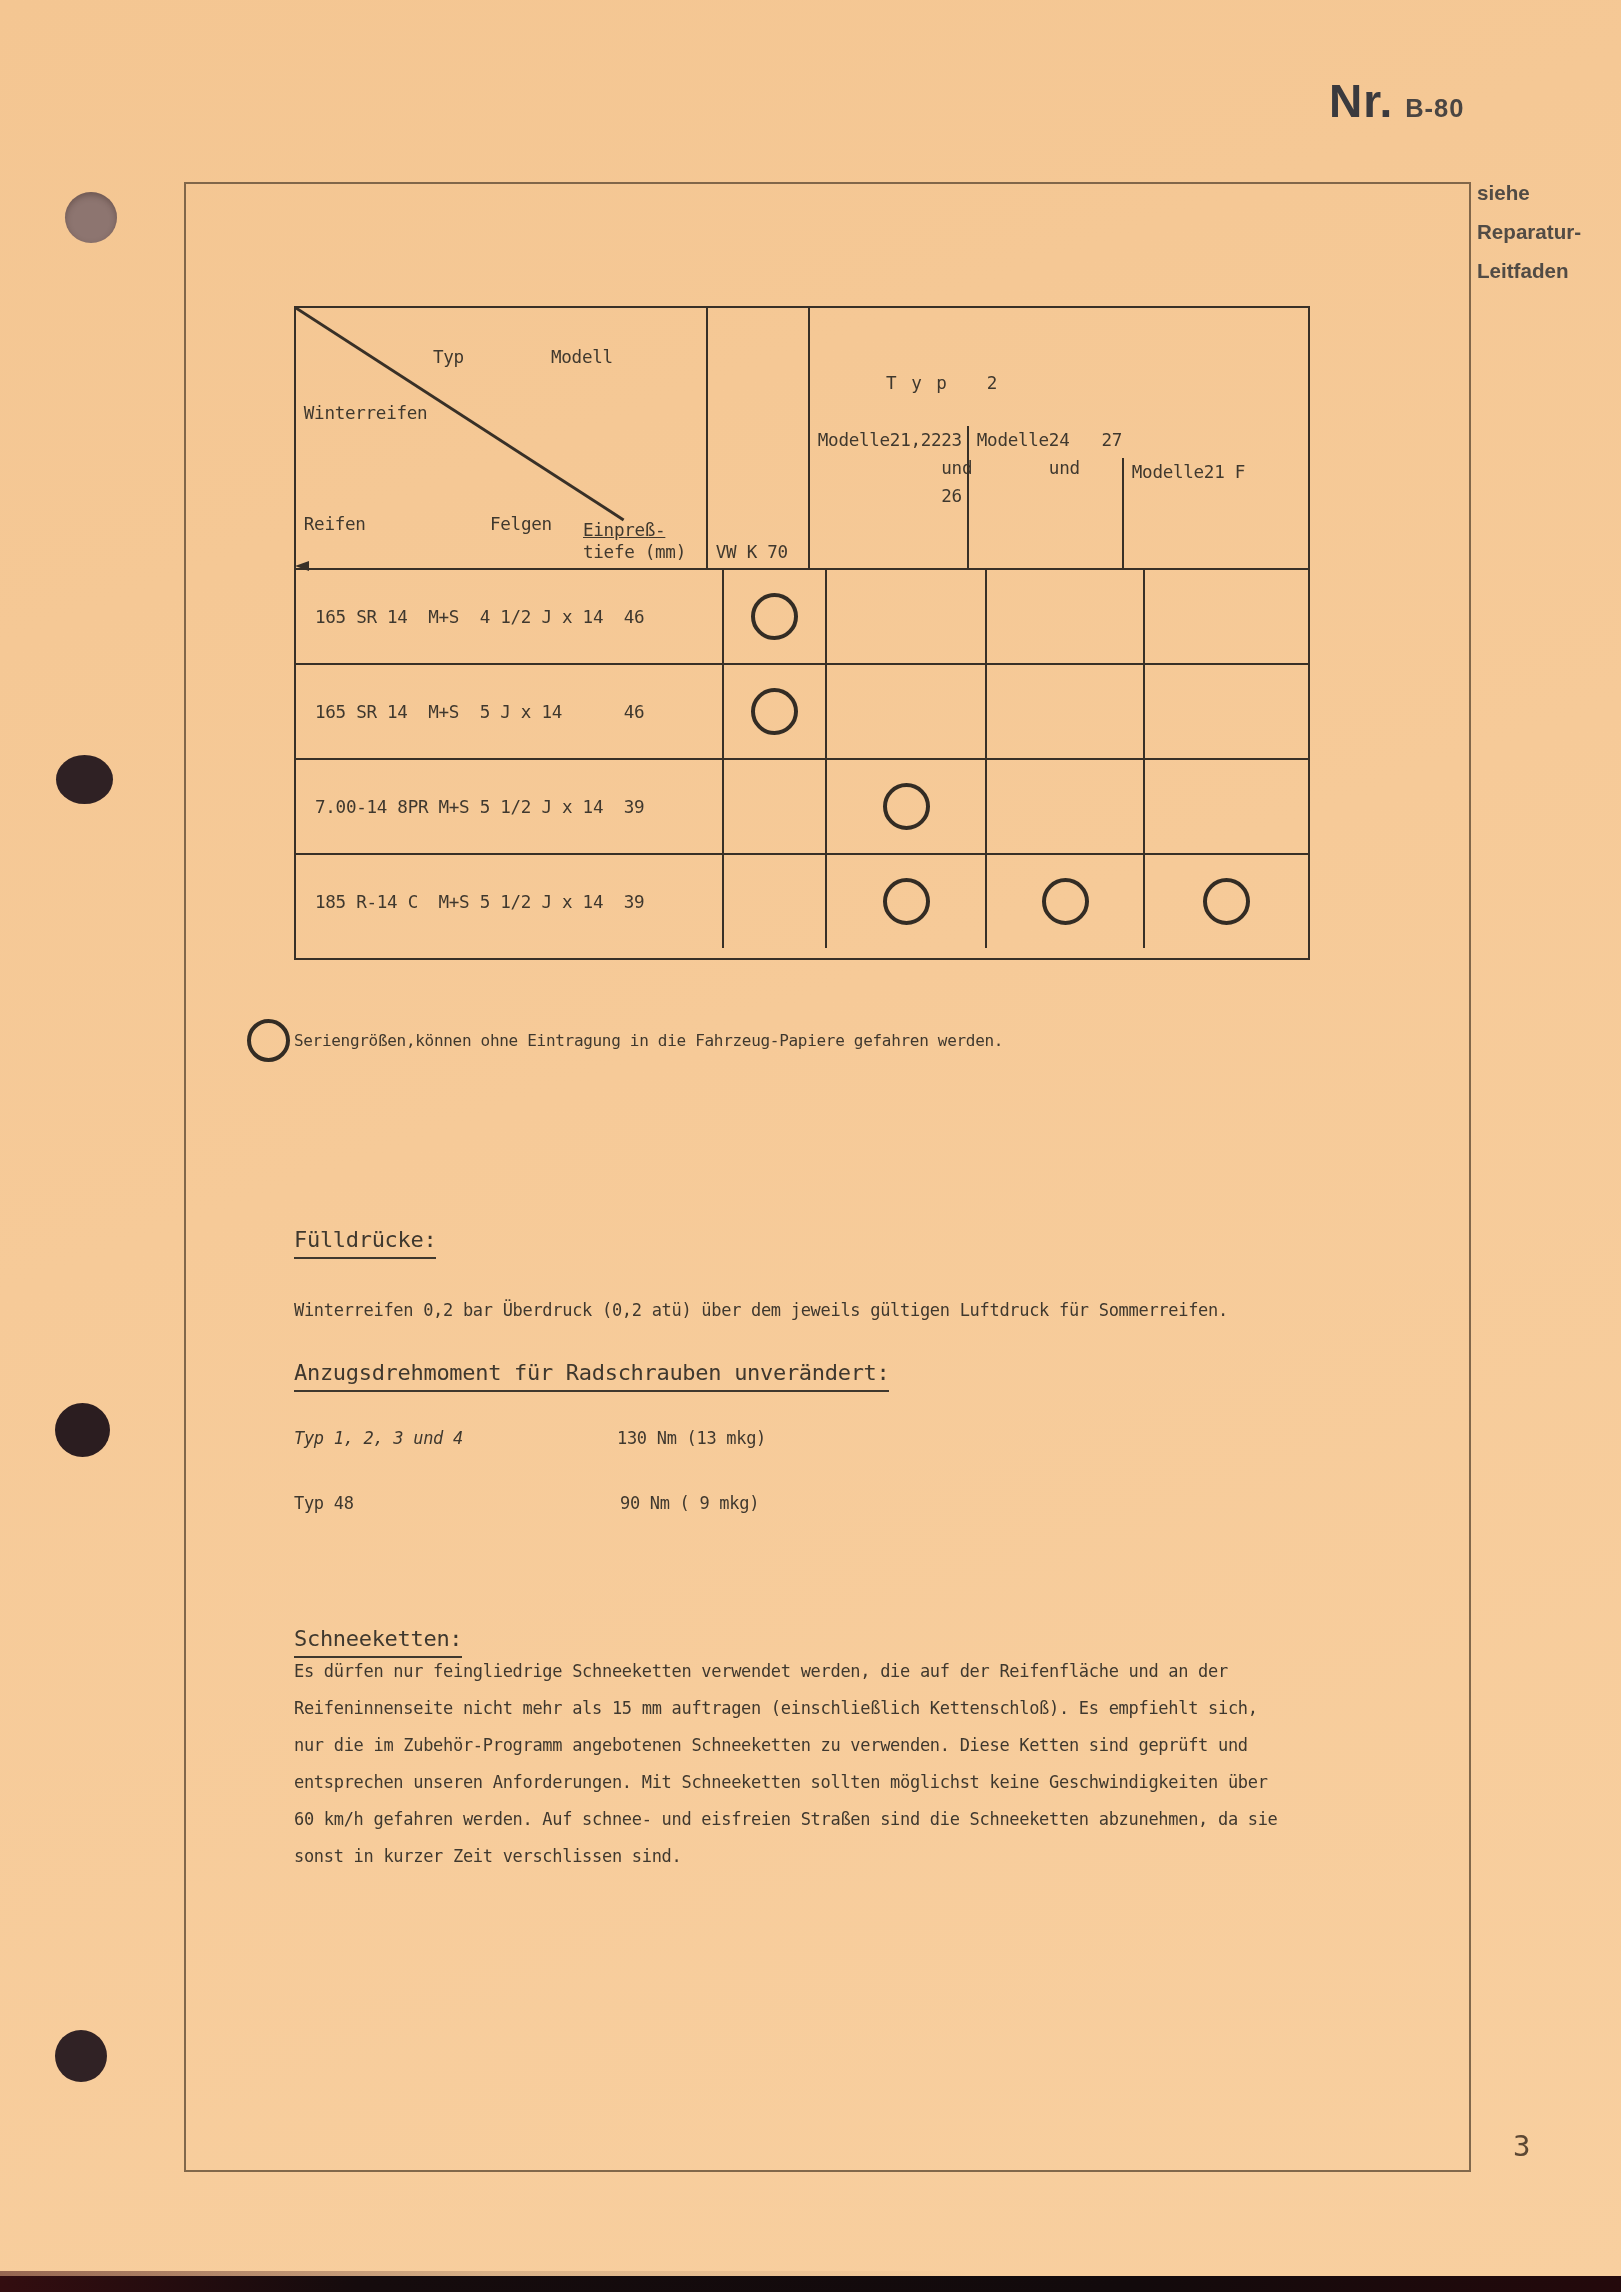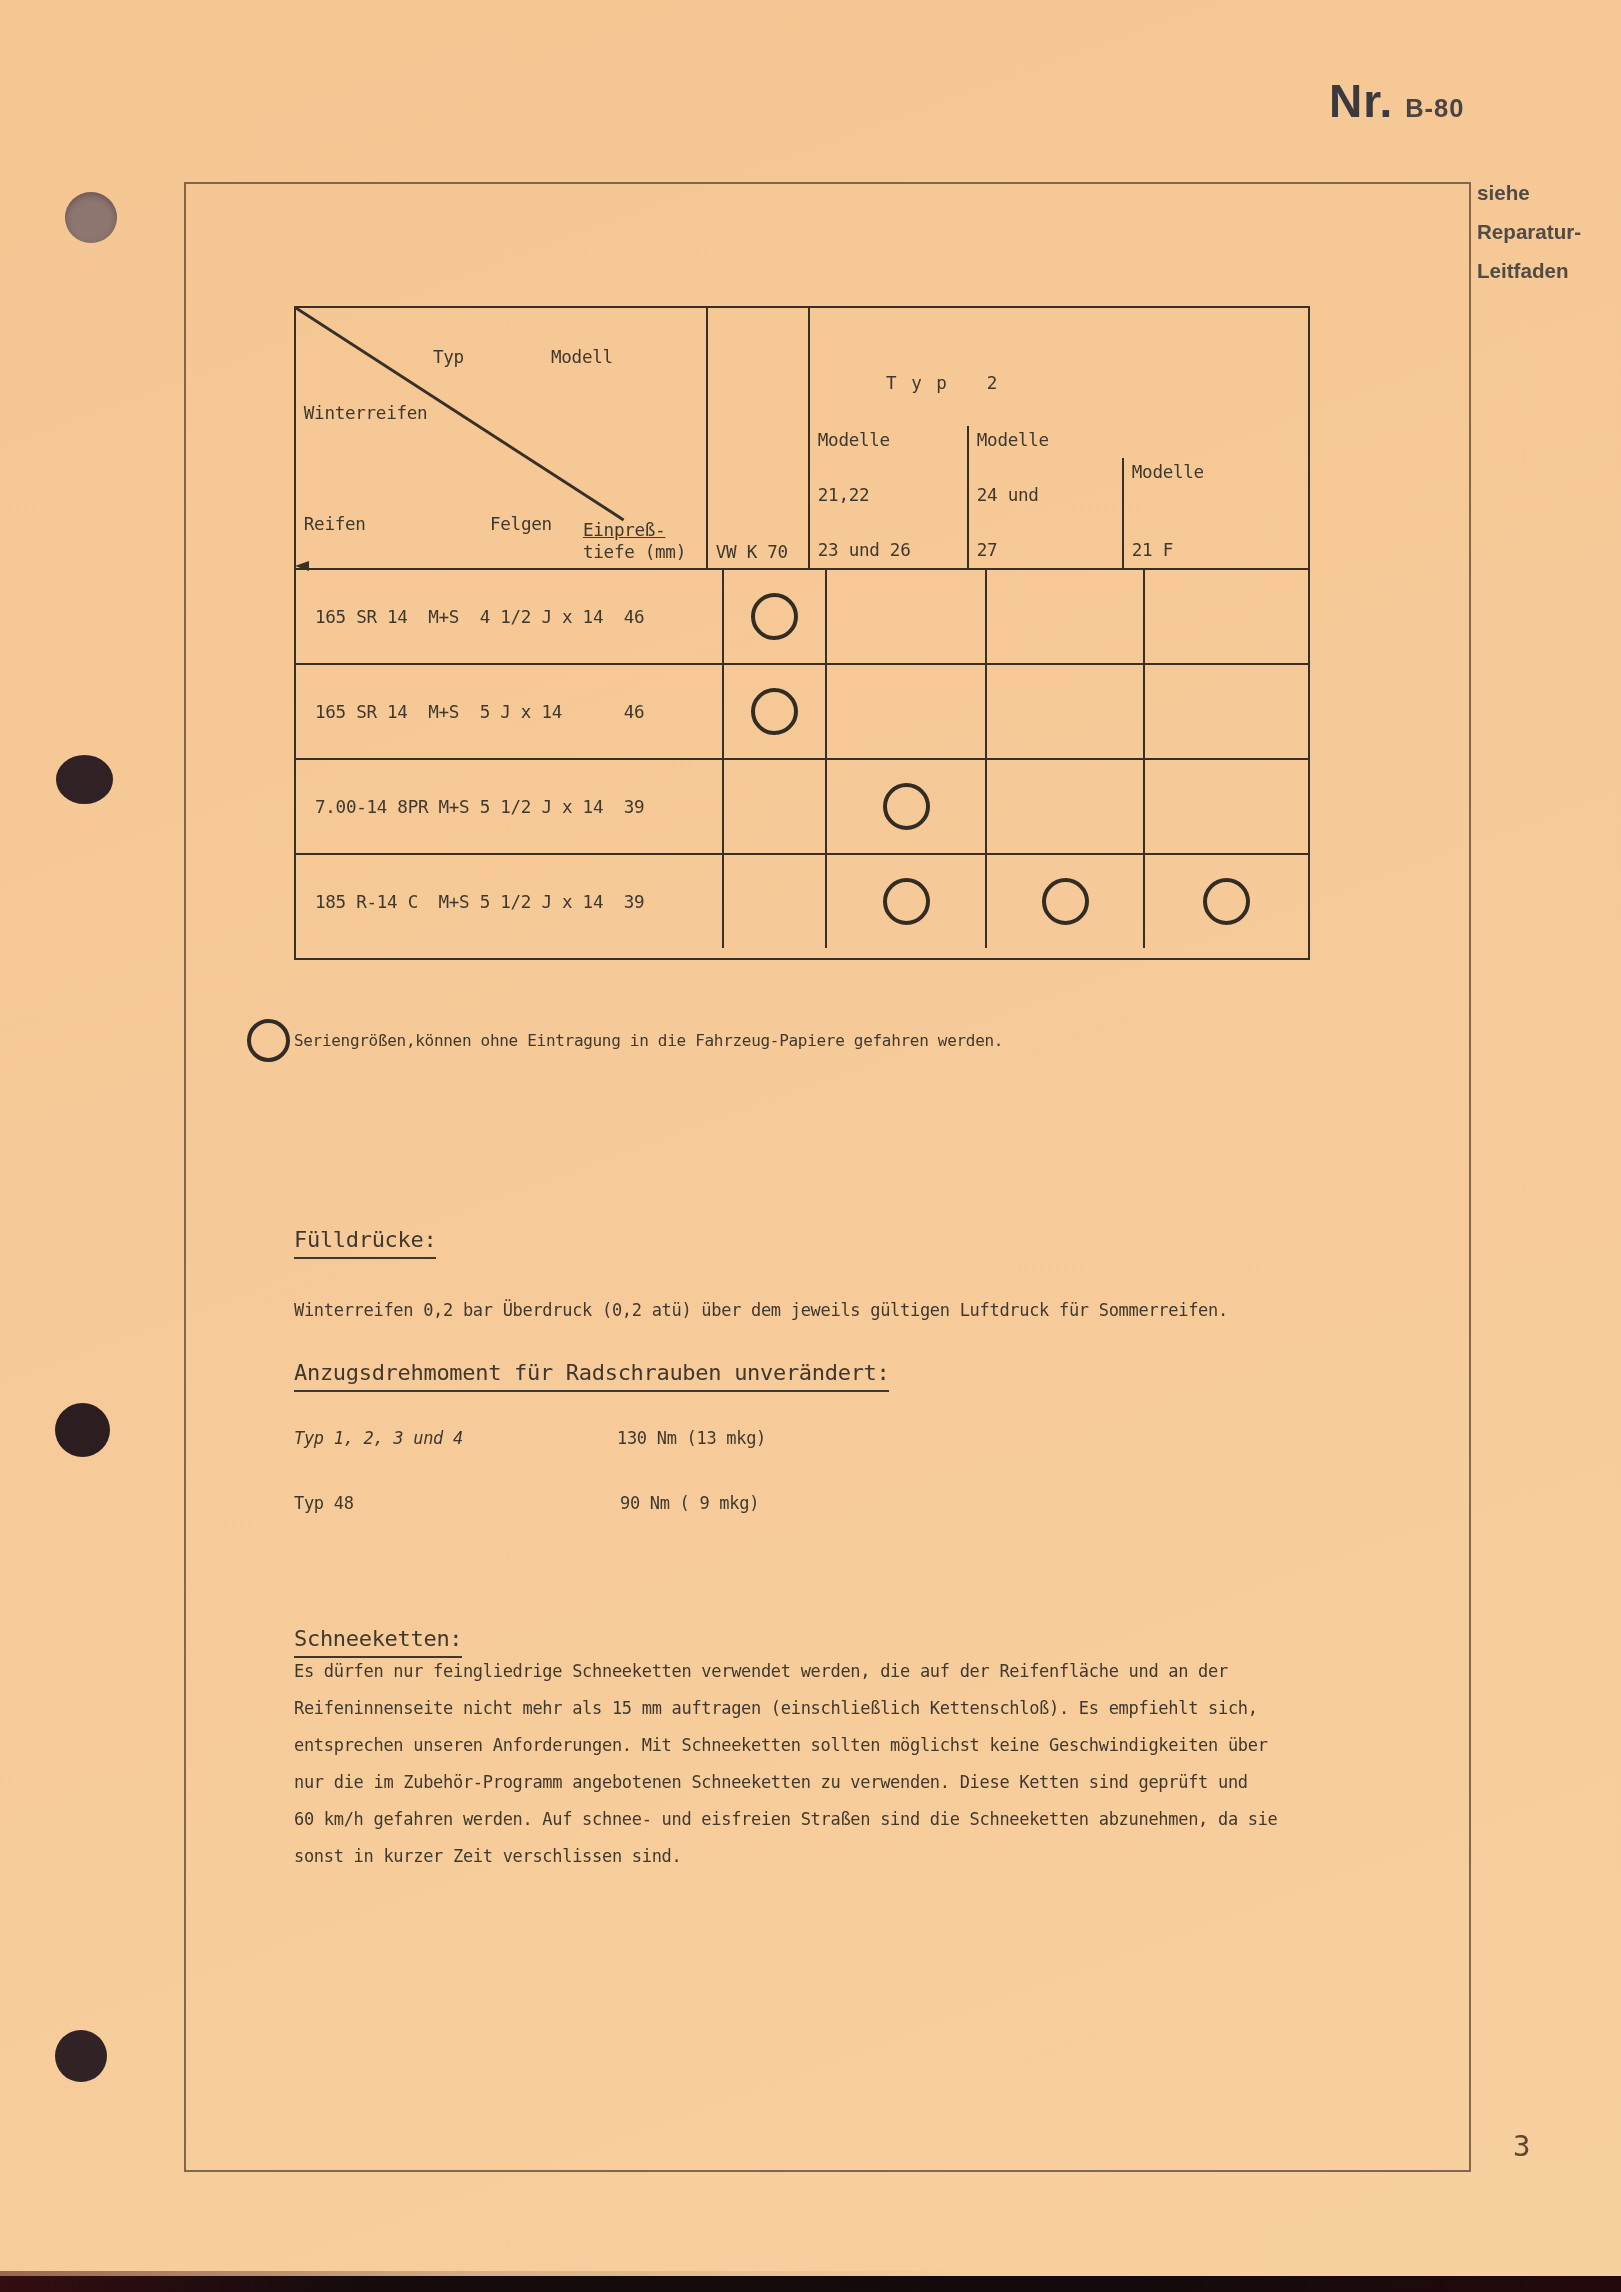--- a/index.html
+++ b/index.html
@@ -31,21 +31,21 @@
   #tire-table .thead{position:relative;display:flex;height:260px;}
   .corner-cell{position:relative;width:410px;flex:none;}
   .corner-cell .lbl{position:absolute;white-space:pre;}
   .corner-svg{position:absolute;left:0;top:0;}
   .head-arrow{position:absolute;left:-1px;top:253px;width:0;height:0;border-right:14.7px solid #383027;border-top:5.9px solid transparent;border-bottom:5.9px solid transparent;}
   .vwk-col{width:100px;flex:none;border-left:2.9px solid #383027;position:relative;}
   .vwk-col .lbl{position:absolute;left:7.8px;bottom:5.9px;white-space:pre;}
   .typ2-group{flex:1;border-left:2.9px solid #383027;position:relative;}
   .typ2-label{position:absolute;left:76px;top:65px;white-space:pre;letter-spacing:2px;}
   .subcols{position:absolute;left:0;right:0;bottom:0;display:flex;align-items:flex-end;}
-  .sub{display:flex;flex-direction:column;justify-content:space-between;padding:0 0 3.9px 7.8px;line-height:28px;box-sizing:border-box;}
+  .sub{display:flex;justify-content:flex-start;padding:0 0 3.9px 7.8px;line-height:28px;box-sizing:border-box;}
   .sub-1{width:157px;height:142px;}
   .sub-2{width:155px;height:142px;border-left:2.9px solid #383027;}
   .sub-3{flex:1;height:110px;border-left:2.9px solid #383027;}
   .trow{display:flex;height:93px;border-top:2.9px solid #383027;align-items:center;}
   .spec-cell{width:426px;flex:none;padding-left:19px;white-space:pre;box-sizing:border-box;}
   .mark-cell{flex:none;height:100%;border-left:2.9px solid #383027;display:flex;align-items:center;justify-content:center;box-sizing:border-box;}
   .mc-1{width:103px;}
   .mc-2{width:160px;}
   .mc-3{width:158px;}
   .mc-4{flex:1;}
@@ -169,22 +169,22 @@
   <div class="abs heading" id="sec-anzug-h">Anzugsdrehmoment für Radschrauben unverändert:</div>
   <div class="abs bodyline" id="torque-1">Typ 1, 2, 3 und 4</div>
   <div class="abs bodyline" id="torque-1-v">130 Nm (13 mkg)</div>
   <div class="abs bodyline" id="torque-2">Typ 48</div>
   <div class="abs bodyline" id="torque-2-v">90 Nm ( 9 mkg)</div>
 
   <div class="abs heading" id="sec-schnee-h">Schneeketten:</div>
   <div class="abs" id="schnee-p">
     <div class="bodyline">Es dürfen nur feingliedrige Schneeketten verwendet werden, die auf der Reifenfläche und an der</div>
     <div class="bodyline">Reifeninnenseite nicht mehr als 15 mm auftragen (einschließlich Kettenschloß). Es empfiehlt sich,</div>
+    <div class="bodyline">nur die im Zubehör-Programm angebotenen Schneeketten zu verwenden. Diese Ketten sind geprüft und</div>
     <div class="bodyline">entsprechen unseren Anforderungen. Mit Schneeketten sollten möglichst keine Geschwindigkeiten über</div>
-    <div class="bodyline">nur die im Zubehör-Programm angebotenen Schneeketten zu verwenden. Diese Ketten sind geprüft und</div>
     <div class="bodyline">60 km/h gefahren werden. Auf schnee- und eisfreien Straßen sind die Schneeketten abzunehmen, da sie</div>
     <div class="bodyline">sonst in kurzer Zeit verschlissen sind.</div>
   </div>
 
   <div class="abs" id="page-num">3</div>
 
   <div class="abs" id="bottom-fade"></div>
   <div class="abs" id="bottom-band"></div>
 
 </div>

